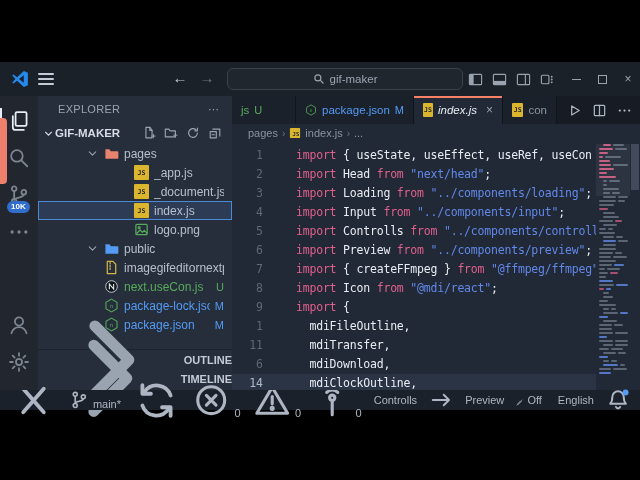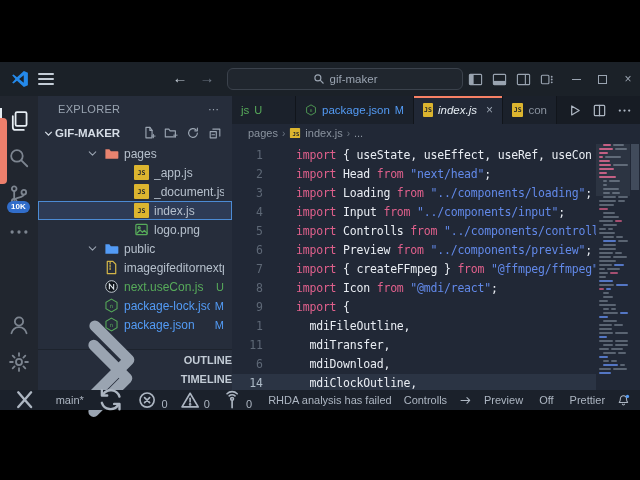--- a/index.html
+++ b/index.html
@@ -701,29 +701,20 @@
           </div>
           <div class="st-item">
             <span>
               <svg viewBox="0 0 16 16" fill="none" stroke="currentColor" stroke-width="1.3" stroke-linecap="round" stroke-linejoin="round" style="width: 100%; height: 100%; display: block;">
                 <circle cx="8" cy="7" r="1.1"></circle>
                 <path d="M8 8.5V14M5.7 4.7a3.2 3.2 0 0 1 4.6 0M4 3a5.6 5.6 0 0 1 8 0"></path>
               </svg>
             </span>
             <span>0</span>
           </div>
-          <div class="st-item">
-            <span>
-              <svg viewBox="0 0 16 16" fill="none" stroke="currentColor" stroke-width="1.3" stroke-linecap="round" stroke-linejoin="round" style="width: 100%; height: 100%; display: block;">
-                <circle cx="8" cy="8" r="5.6"></circle>
-                <path d="M6 6l4 4M10 6l-4 4"></path>
-              </svg>
-            </span>
-            <span>RHDA analysis has failed</span>
-          </div>
         </div>
       <div class="st-right" id="status-right">
           <div class="st-item">
             <span>Controlls</span>
           </div>
           <div class="st-item">
             <span>
               <svg viewBox="0 0 16 16" fill="none" stroke="currentColor" stroke-width="1.3" stroke-linecap="round" stroke-linejoin="round" style="width: 100%; height: 100%; display: block;">
                 <path d="M2.5 8h10.5M9.8 4.5 13.3 8l-3.5 3.5"></path>
               </svg>
@@ -741,21 +732,21 @@
             </span>
             <span>Off</span>
           </div>
           <div class="st-item">
             <span>
               <svg viewBox="0 0 16 16" fill="none" stroke="currentColor" stroke-width="1.3" stroke-linecap="round" stroke-linejoin="round" style="width: 100%; height: 100%; display: block;">
                 <path d="M1.5 8.5 4.8 12 10.5 5"></path>
                 <path d="M7.8 10.6 9 12 14.5 5"></path>
               </svg>
             </span>
-            <span>Prettier</span>
+            <span>English</span>
           </div>
           <div class="st-item">
             <span>
               <svg viewBox="0 0 16 16" fill="none" stroke="currentColor" stroke-width="1.3" stroke-linecap="round" stroke-linejoin="round" style="width: 100%; height: 100%; display: block;">
                 <path d="M8 2.2a3.8 3.8 0 0 1 3.8 3.8c0 2.9.7 3.8 1.4 4.5H2.8c.7-.7 1.4-1.6 1.4-4.5A3.8 3.8 0 0 1 8 2.2z"></path>
                 <path d="M6.6 12.6a1.5 1.5 0 0 0 2.8 0"></path>
                 <circle cx="13" cy="3" r="2" fill="#539bf5" stroke="none"></circle>
               </svg>
             </span>
           </div>

